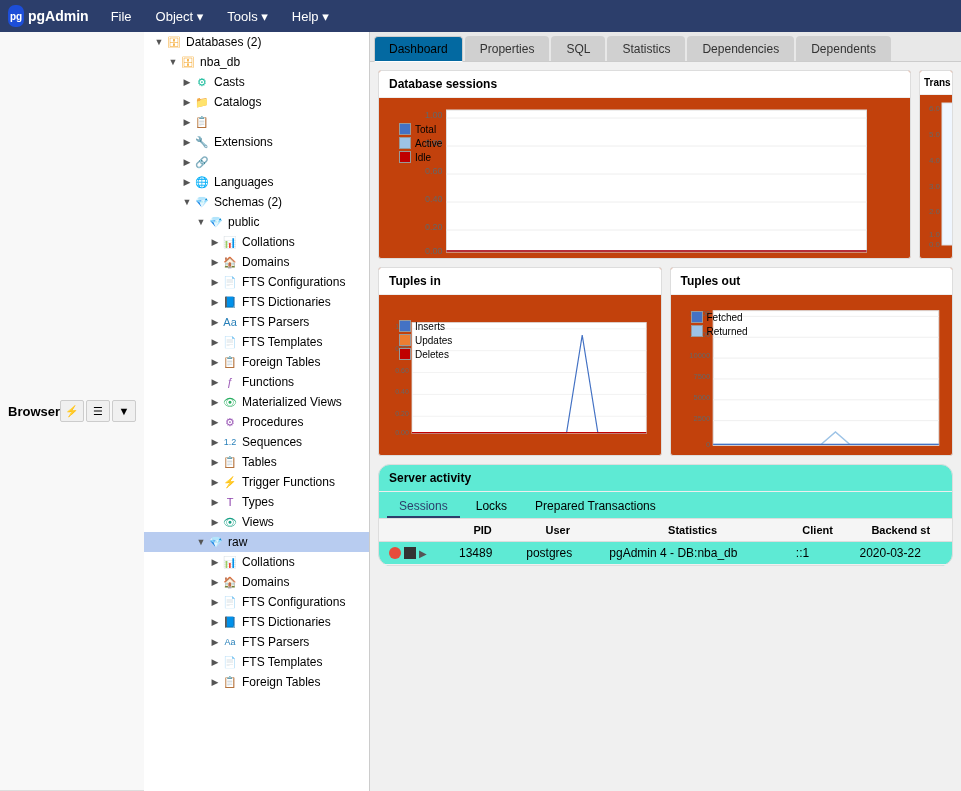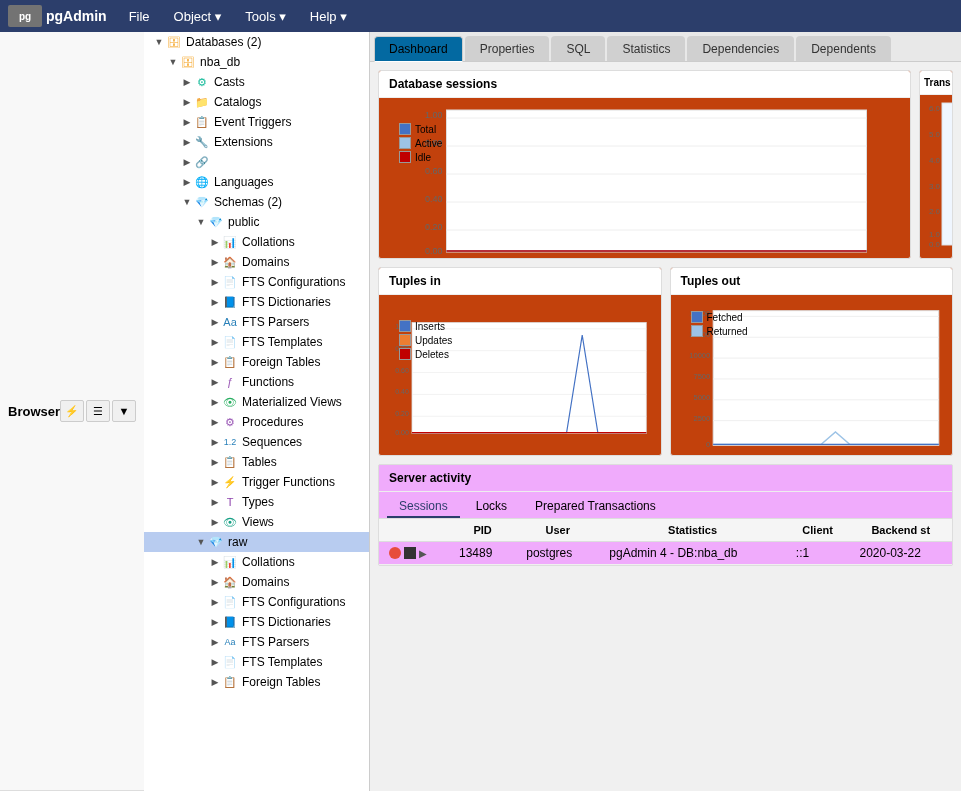--- a/index.html
+++ b/index.html
@@ -17,25 +17,25 @@
     }
     #topbar .logo {
       font-weight: bold;
       font-size: 14px;
       margin-right: 8px;
       display: flex;
       align-items: center;
       gap: 4px;
     }
     #topbar .logo-icon {
-      background: #737373;
+      background: #1d4ed8;
       color: white;
-      width: 34px;
+      width: 16px;
       height: 22px;
-      border-radius: 2px;
+      border-radius: 7px;
       display: flex;
       align-items: center;
       justify-content: center;
       font-size: 10px;
       font-weight: bold;
     }
     .menu-item {
       color: white;
       padding: 4px 10px;
       cursor: pointer;
@@ -222,23 +222,23 @@
       gap: 4px;
     }
     .legend-color {
       width: 12px;
       height: 12px;
       border: 1px solid #999;
     }
 
     
     #server-activity {
-      background: #f0abfc;
+      background: #5eead4;
       border: 1px solid #ddd;
-      border-radius: 2px;
+      border-radius: 12px;
     }
     #activity-title {
       font-weight: bold;
       font-size: 12px;
       padding: 6px 10px;
       border-bottom: 1px solid #eee;
     }
     #activity-tabs {
       display: flex;
       padding: 4px 8px 0;
@@ -364,21 +364,20 @@
 
       <div class="tree-item indent-3">
         <span class="expand-arrow">▶</span>
         <span class="tree-icon icon-catalog">📁</span>
         <span class="tree-label">Catalogs</span>
       </div>
 
       <div class="tree-item indent-3">
         <span class="expand-arrow">▶</span>
         <span class="tree-icon" style="color:#3498db;">📋</span>
-        <span class="tree-label">Event Triggers</span>
       </div>
 
       <div class="tree-item indent-3">
         <span class="expand-arrow">▶</span>
         <span class="tree-icon icon-ext">🔧</span>
         <span class="tree-label">Extensions</span>
       </div>
 
       <div class="tree-item indent-3">
         <span class="expand-arrow">▶</span>

